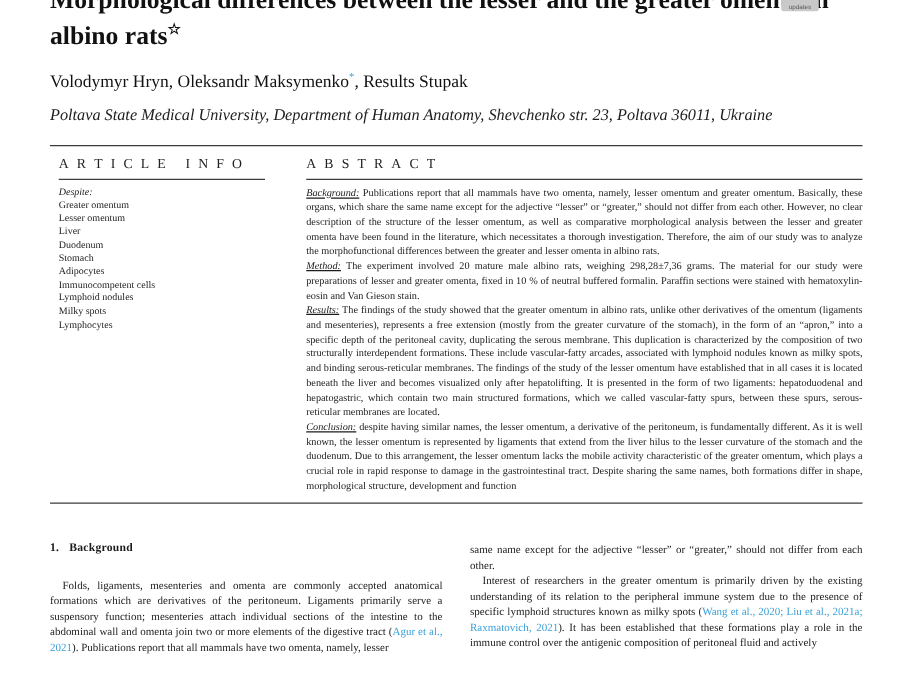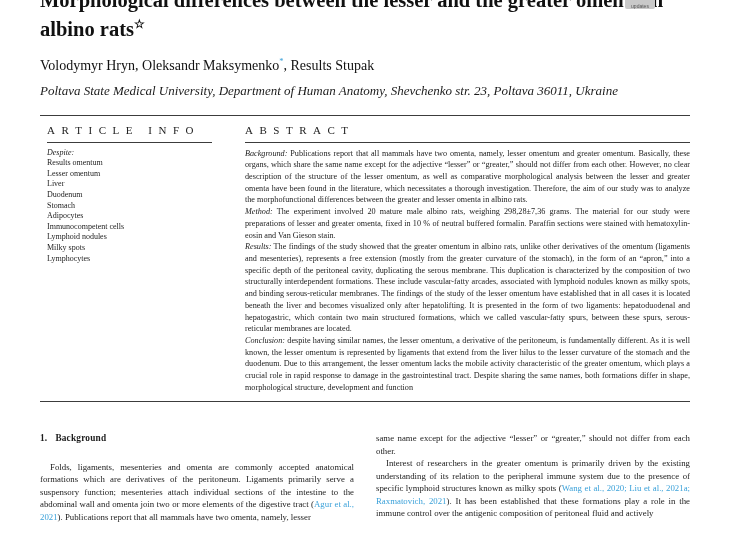--- a/index.html
+++ b/index.html
@@ -31,21 +31,21 @@
   
   .columns-top { display:flex; margin-top:8px; }
   .info-col { width:205px; padding-left:7px; flex:none; }
   .abs-col  { width:445px; flex:none; }
   .col-heading { font-size:11px; letter-spacing:2.8px; color:#222; }
   .heading-rule { border:none; border-top:1px solid #3c3c3c; margin-top:6px; }
   .info-col .heading-rule { width:165px; }
   .keywords { margin-top:5px; font-size:8px; line-height:10.6px; }
   .keywords-label { font-style:italic; }
   .abstract-text { margin-top:5px; font-size:8.2px; line-height:11.7px; text-align:justify; }
-  .para-label { font-style:italic; }
+  .para-label { font-style:italic;text-decoration:underline; }
   .rule-bottom { margin-top:8px; }
 
   
   .body-section { display:flex; gap:22px; margin-top:30px;justify-content:center; }
   .body-col { width:314px; flex:none; font-size:8.8px; line-height:12.5px; text-align:justify; }
   .section-heading { font-weight:bold; font-size:9.3px; margin-bottom:16px; letter-spacing:0.2px; }
   .section-num { margin-right:8px; }
   .indent { text-indent:10px; }
   .cite { color:#3ba1d9; }
 </style>
@@ -67,21 +67,21 @@
 
     <hr class="rule-full rule-top">
 
     <div class="columns-top">
 
       <div class="info-col">
         <div class="col-heading">A R T I C L E   I N F O</div>
         <hr class="heading-rule">
         <div class="keywords">
           <div class="keywords-label">Despite:</div>
-          <div>Results omentum</div>
+          <div>Greater omentum</div>
           <div>Lesser omentum</div>
           <div>Liver</div>
           <div>Duodenum</div>
           <div>Stomach</div>
           <div>Adipocytes</div>
           <div>Immunocompetent cells</div>
           <div>Lymphoid nodules</div>
           <div>Milky spots</div>
           <div>Lymphocytes</div>
         </div>

